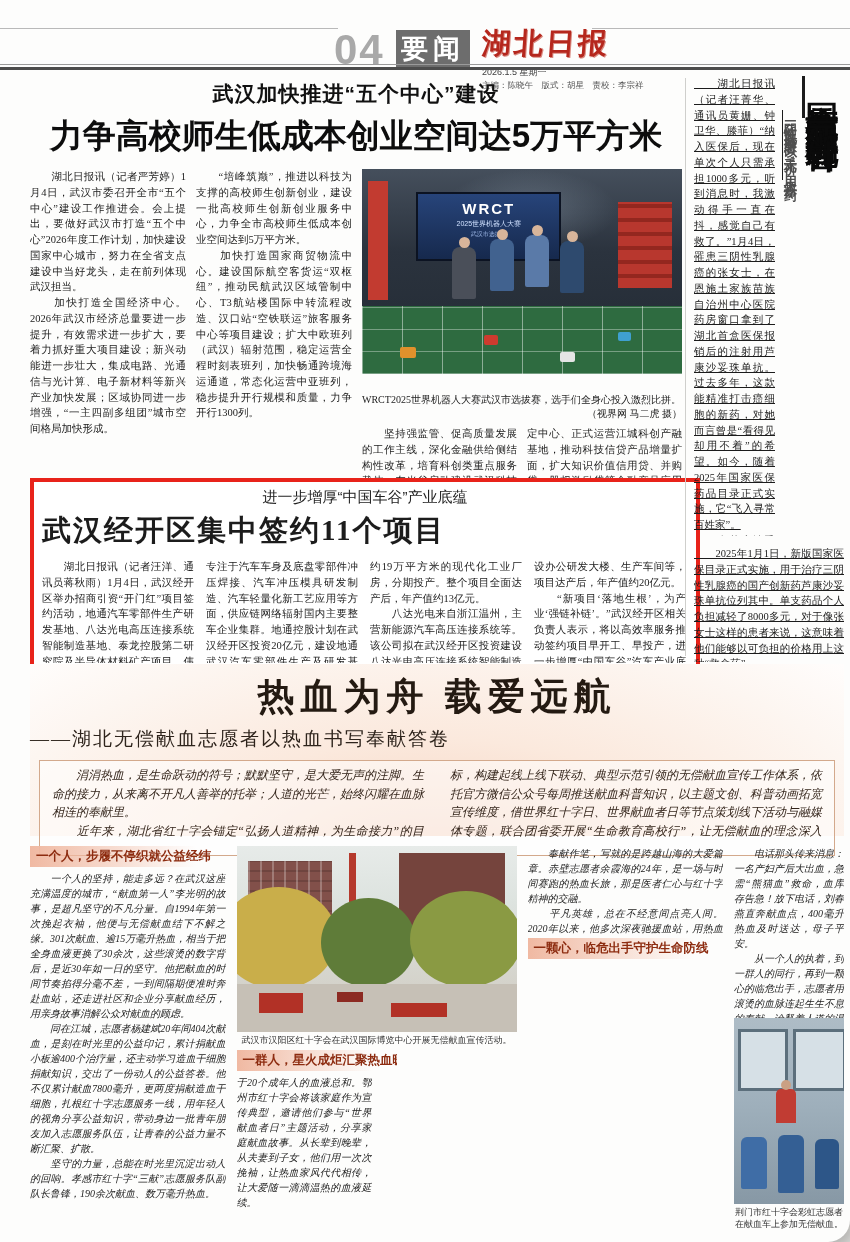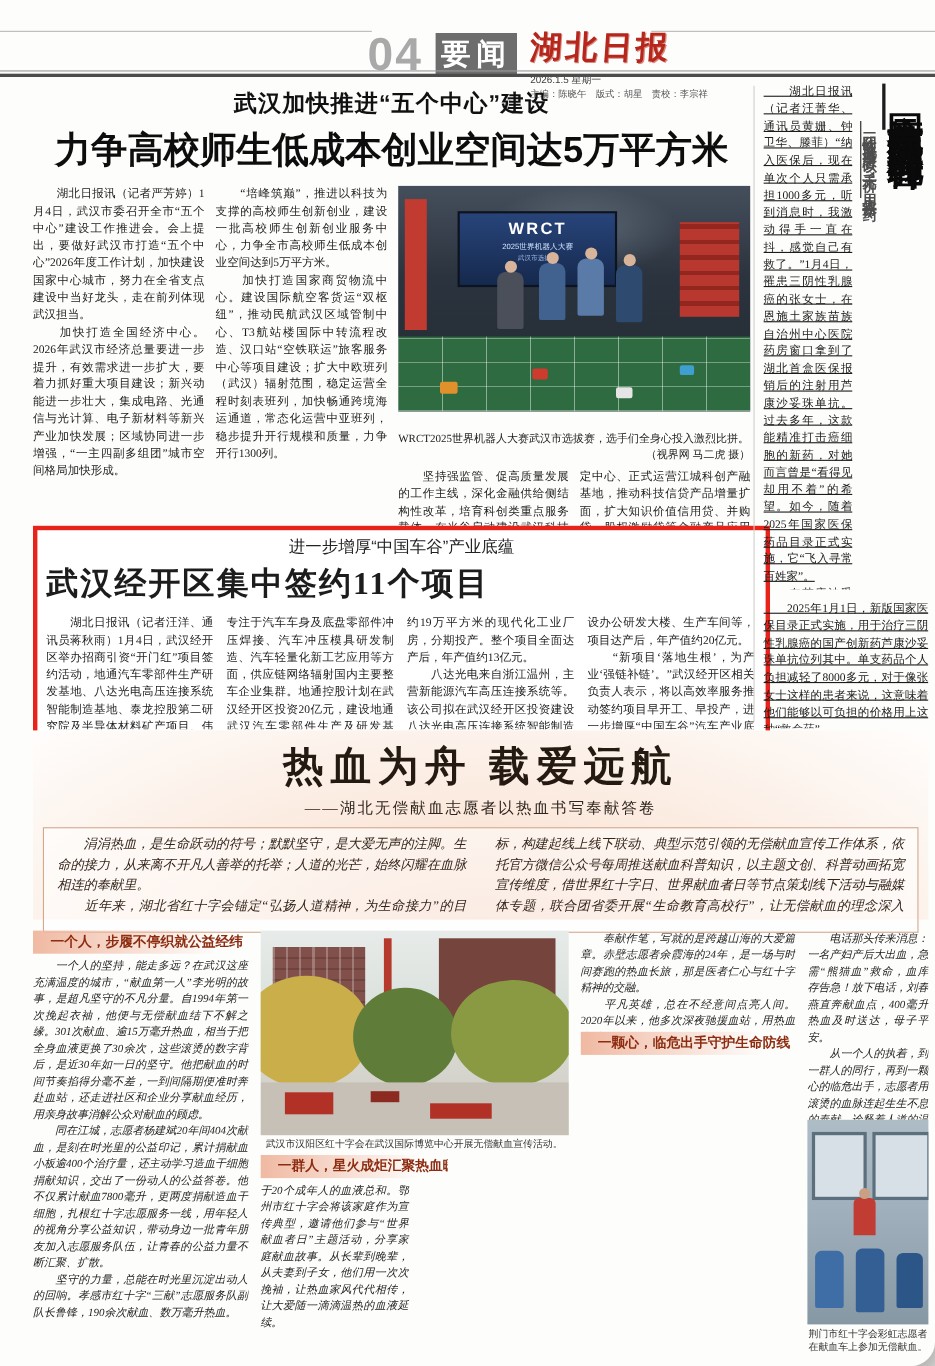--- a/index.html
+++ b/index.html
@@ -73,32 +73,32 @@
   .sb-body-top{width:92px;height:460px;}
   .v-wrap{display:flex;height:466px;}
   .v-sub{writing-mode:vertical-rl;font-size:13px;color:#4e4e4e;letter-spacing:3px;
          margin-top:34px;font-weight:bold;}
   .v-head{writing-mode:vertical-rl;font-size:33px;font-weight:900;letter-spacing:3px;color:#0a0a0a;}
   .sb-body-bottom{width:150px;height:116px;margin-top:4px;}
   
   .banner{position:absolute;left:30px;top:664px;width:814px;height:172px;
      background:radial-gradient(ellipse at 50% 120%,#f4cdb8 0%,#fbe9dd 45%,#fdf6f1 80%,#fffdfc 100%);}
   .bn-title{font-size:37px;font-weight:900;text-align:center;letter-spacing:6px;margin-top:8px;color:#241a12;}
-  .bn-sub{font-size:14px;text-align:center;margin-top:4px;color:#2e241c;letter-spacing:2px;}
+  .bn-sub{font-size:19px;text-align:left;margin-top:4px;color:#2e241c;letter-spacing:2px;}
   .bn-box{margin:8px auto 0 auto;width:770px;height:84px;border:1px solid #d3a98c;
      background:rgba(255,255,255,.55);padding:5px 12px;overflow:hidden;
      font-style:italic;font-size:12px;line-height:1.55;text-align:justify;
      column-count:2;column-gap:26px;color:#33241a;}
   
   .bottom{position:absolute;left:30px;top:846px;width:814px;height:386px;display:flex;gap:11px;
           font-size:10px;}
   .bcol1{width:196px;}  .bcol2{width:280px;}  .bcol3{width:196px;}  .bcol4{width:110px;}
   .subhead{font-family:"Liberation Sans",sans-serif;font-weight:bold;font-size:12.5px;color:#8d2c10;
      background:linear-gradient(90deg,#f0b9a2,rgba(240,185,162,0) 85%);
-     padding:2px 4px 2px 16px;margin-bottom:4px;white-space:nowrap;overflow:hidden;}
+     padding:2px 4px 2px 6px;margin-bottom:4px;white-space:nowrap;overflow:hidden;}
   .b-text{font-size:10px;line-height:1.5;text-align:justify;overflow:hidden;font-style:italic;}
   .two-in{column-count:2;column-gap:10px;height:150px;}
   .sm-cap{font-size:9px;color:#333;text-align:center;line-height:1.3;margin:3px 0;}
   
   .photo-campus{position:relative;width:280px;height:186px;overflow:hidden;
      background:linear-gradient(180deg,#e7ebe9 0%,#dde3df 30%,#cfc9bf 100%);}
   .pc-bldg{position:absolute;background:#82504a;
      background-image:repeating-linear-gradient(90deg,rgba(255,255,255,.25) 0 2px,transparent 2px 12px),
        repeating-linear-gradient(0deg,rgba(0,0,0,.15) 0 2px,transparent 2px 10px);}
   .pc-tree{position:absolute;border-radius:50%;}

